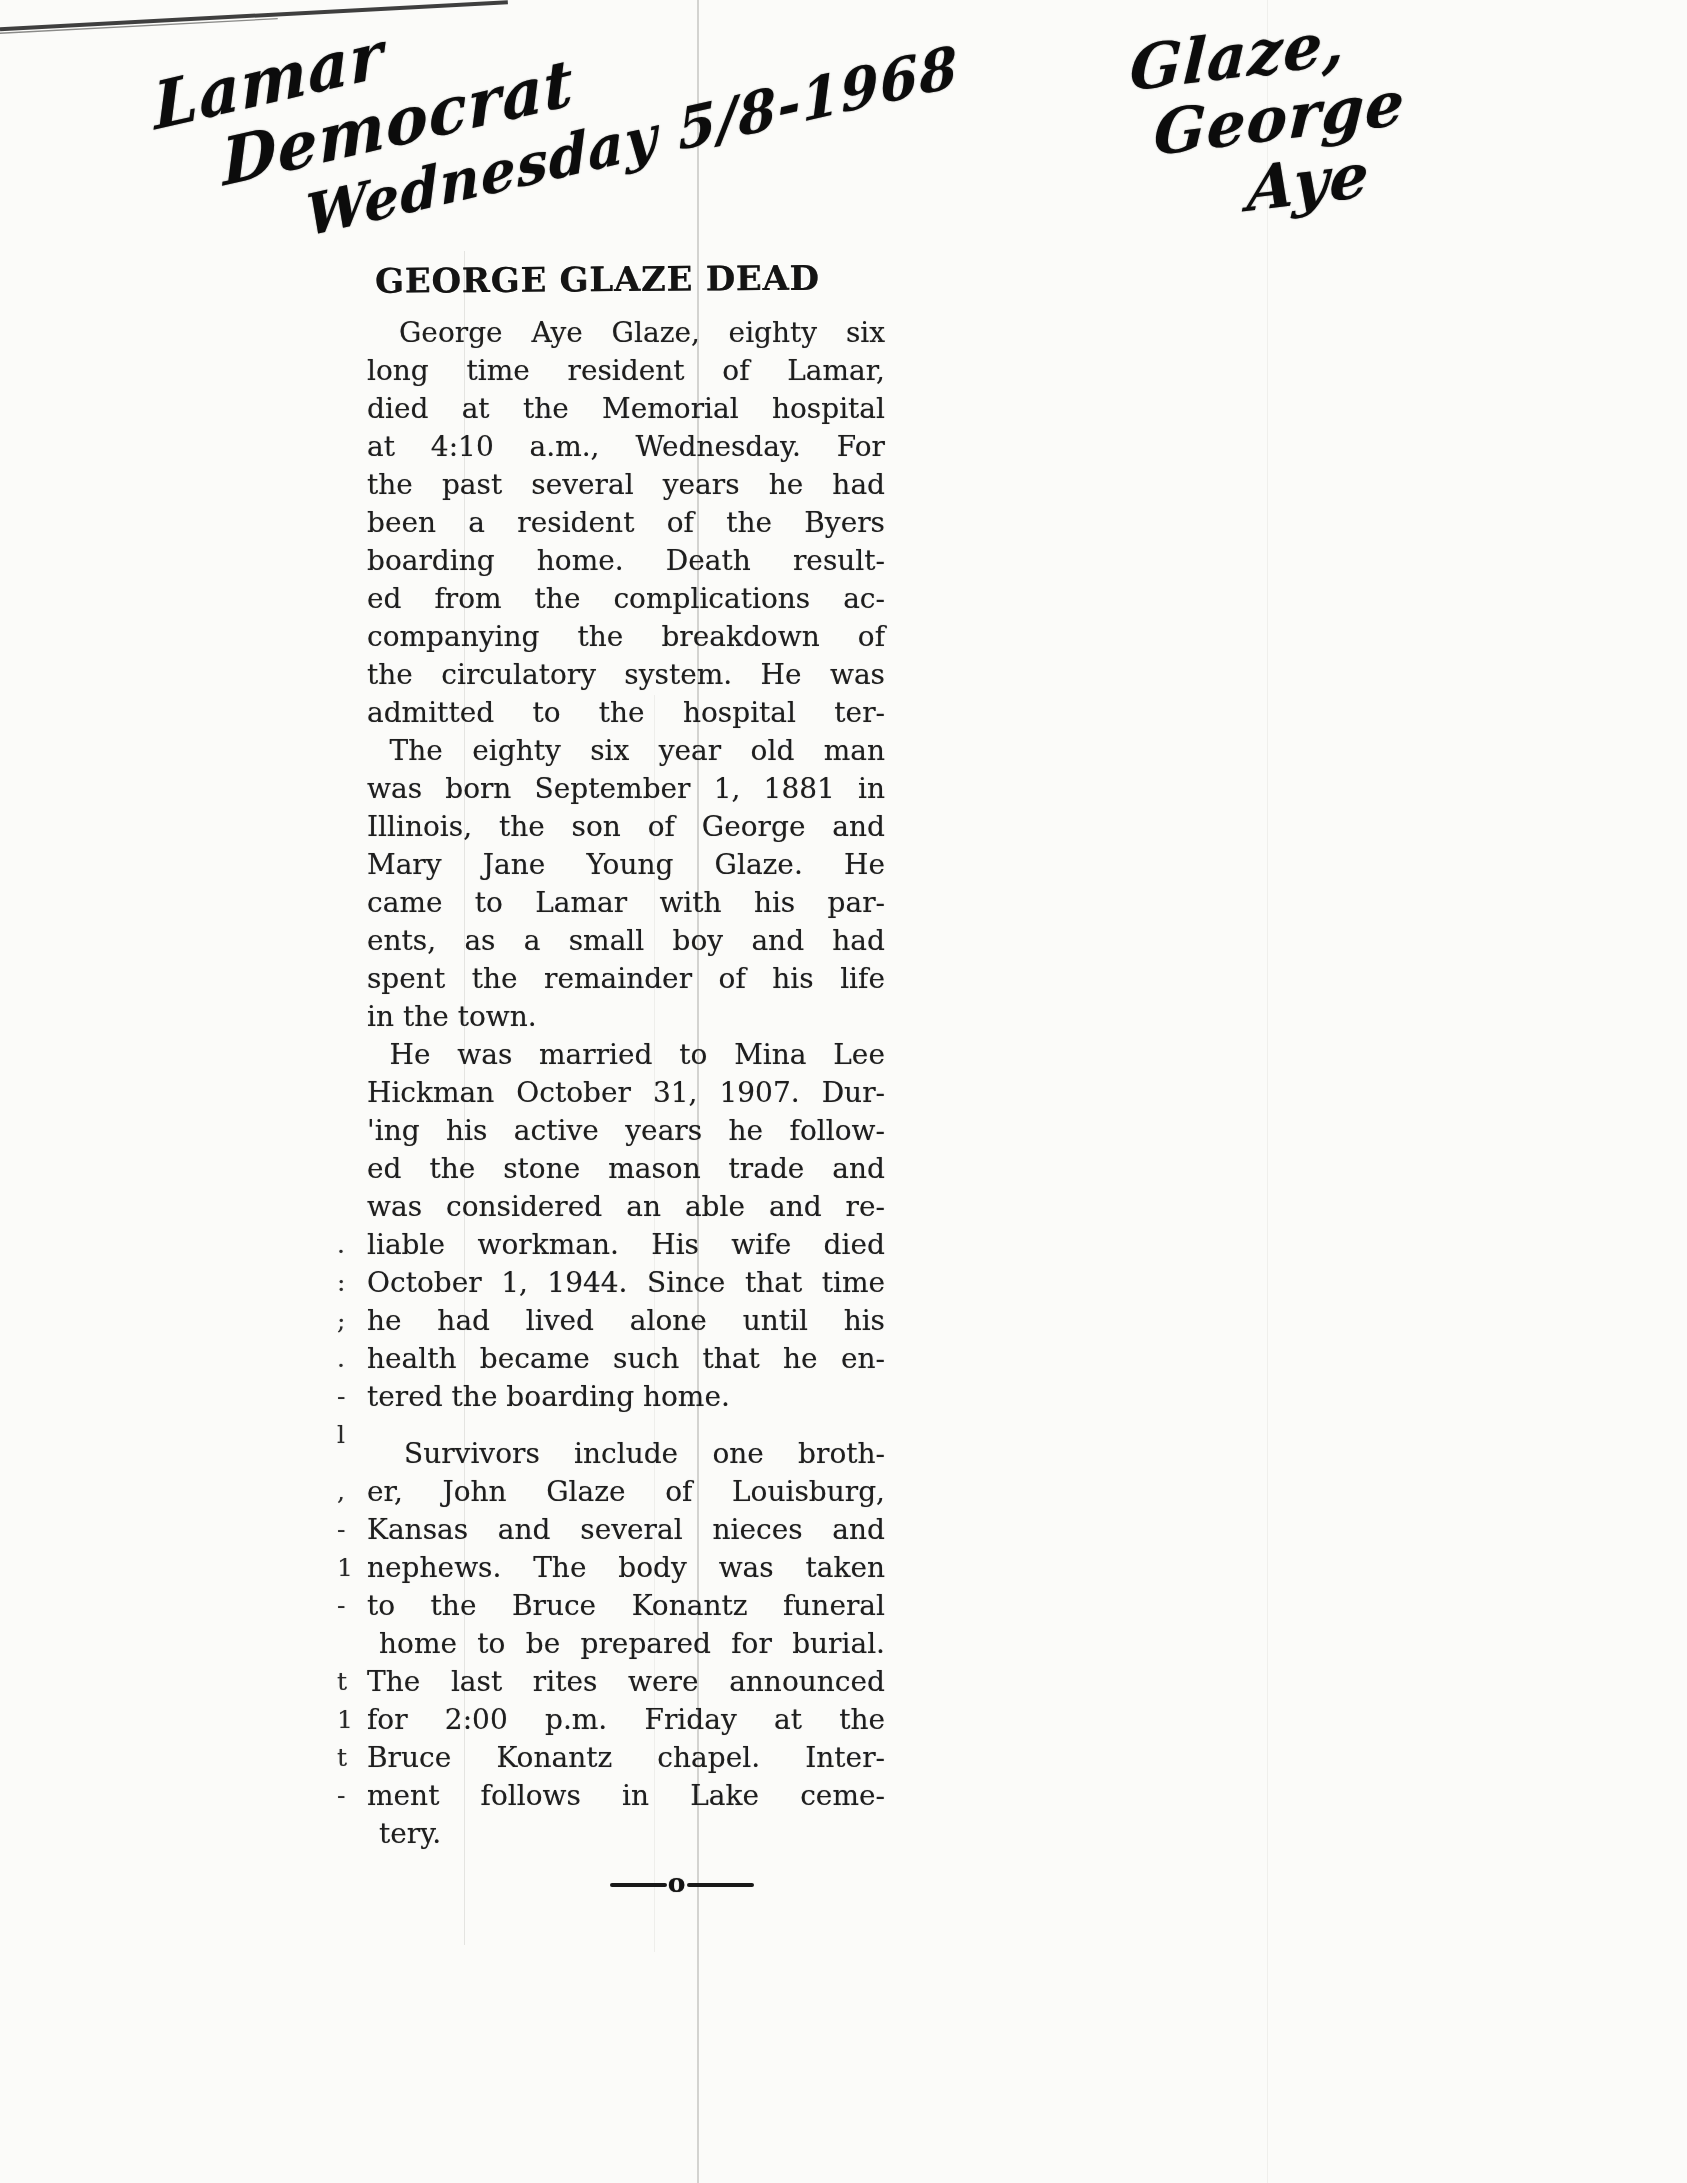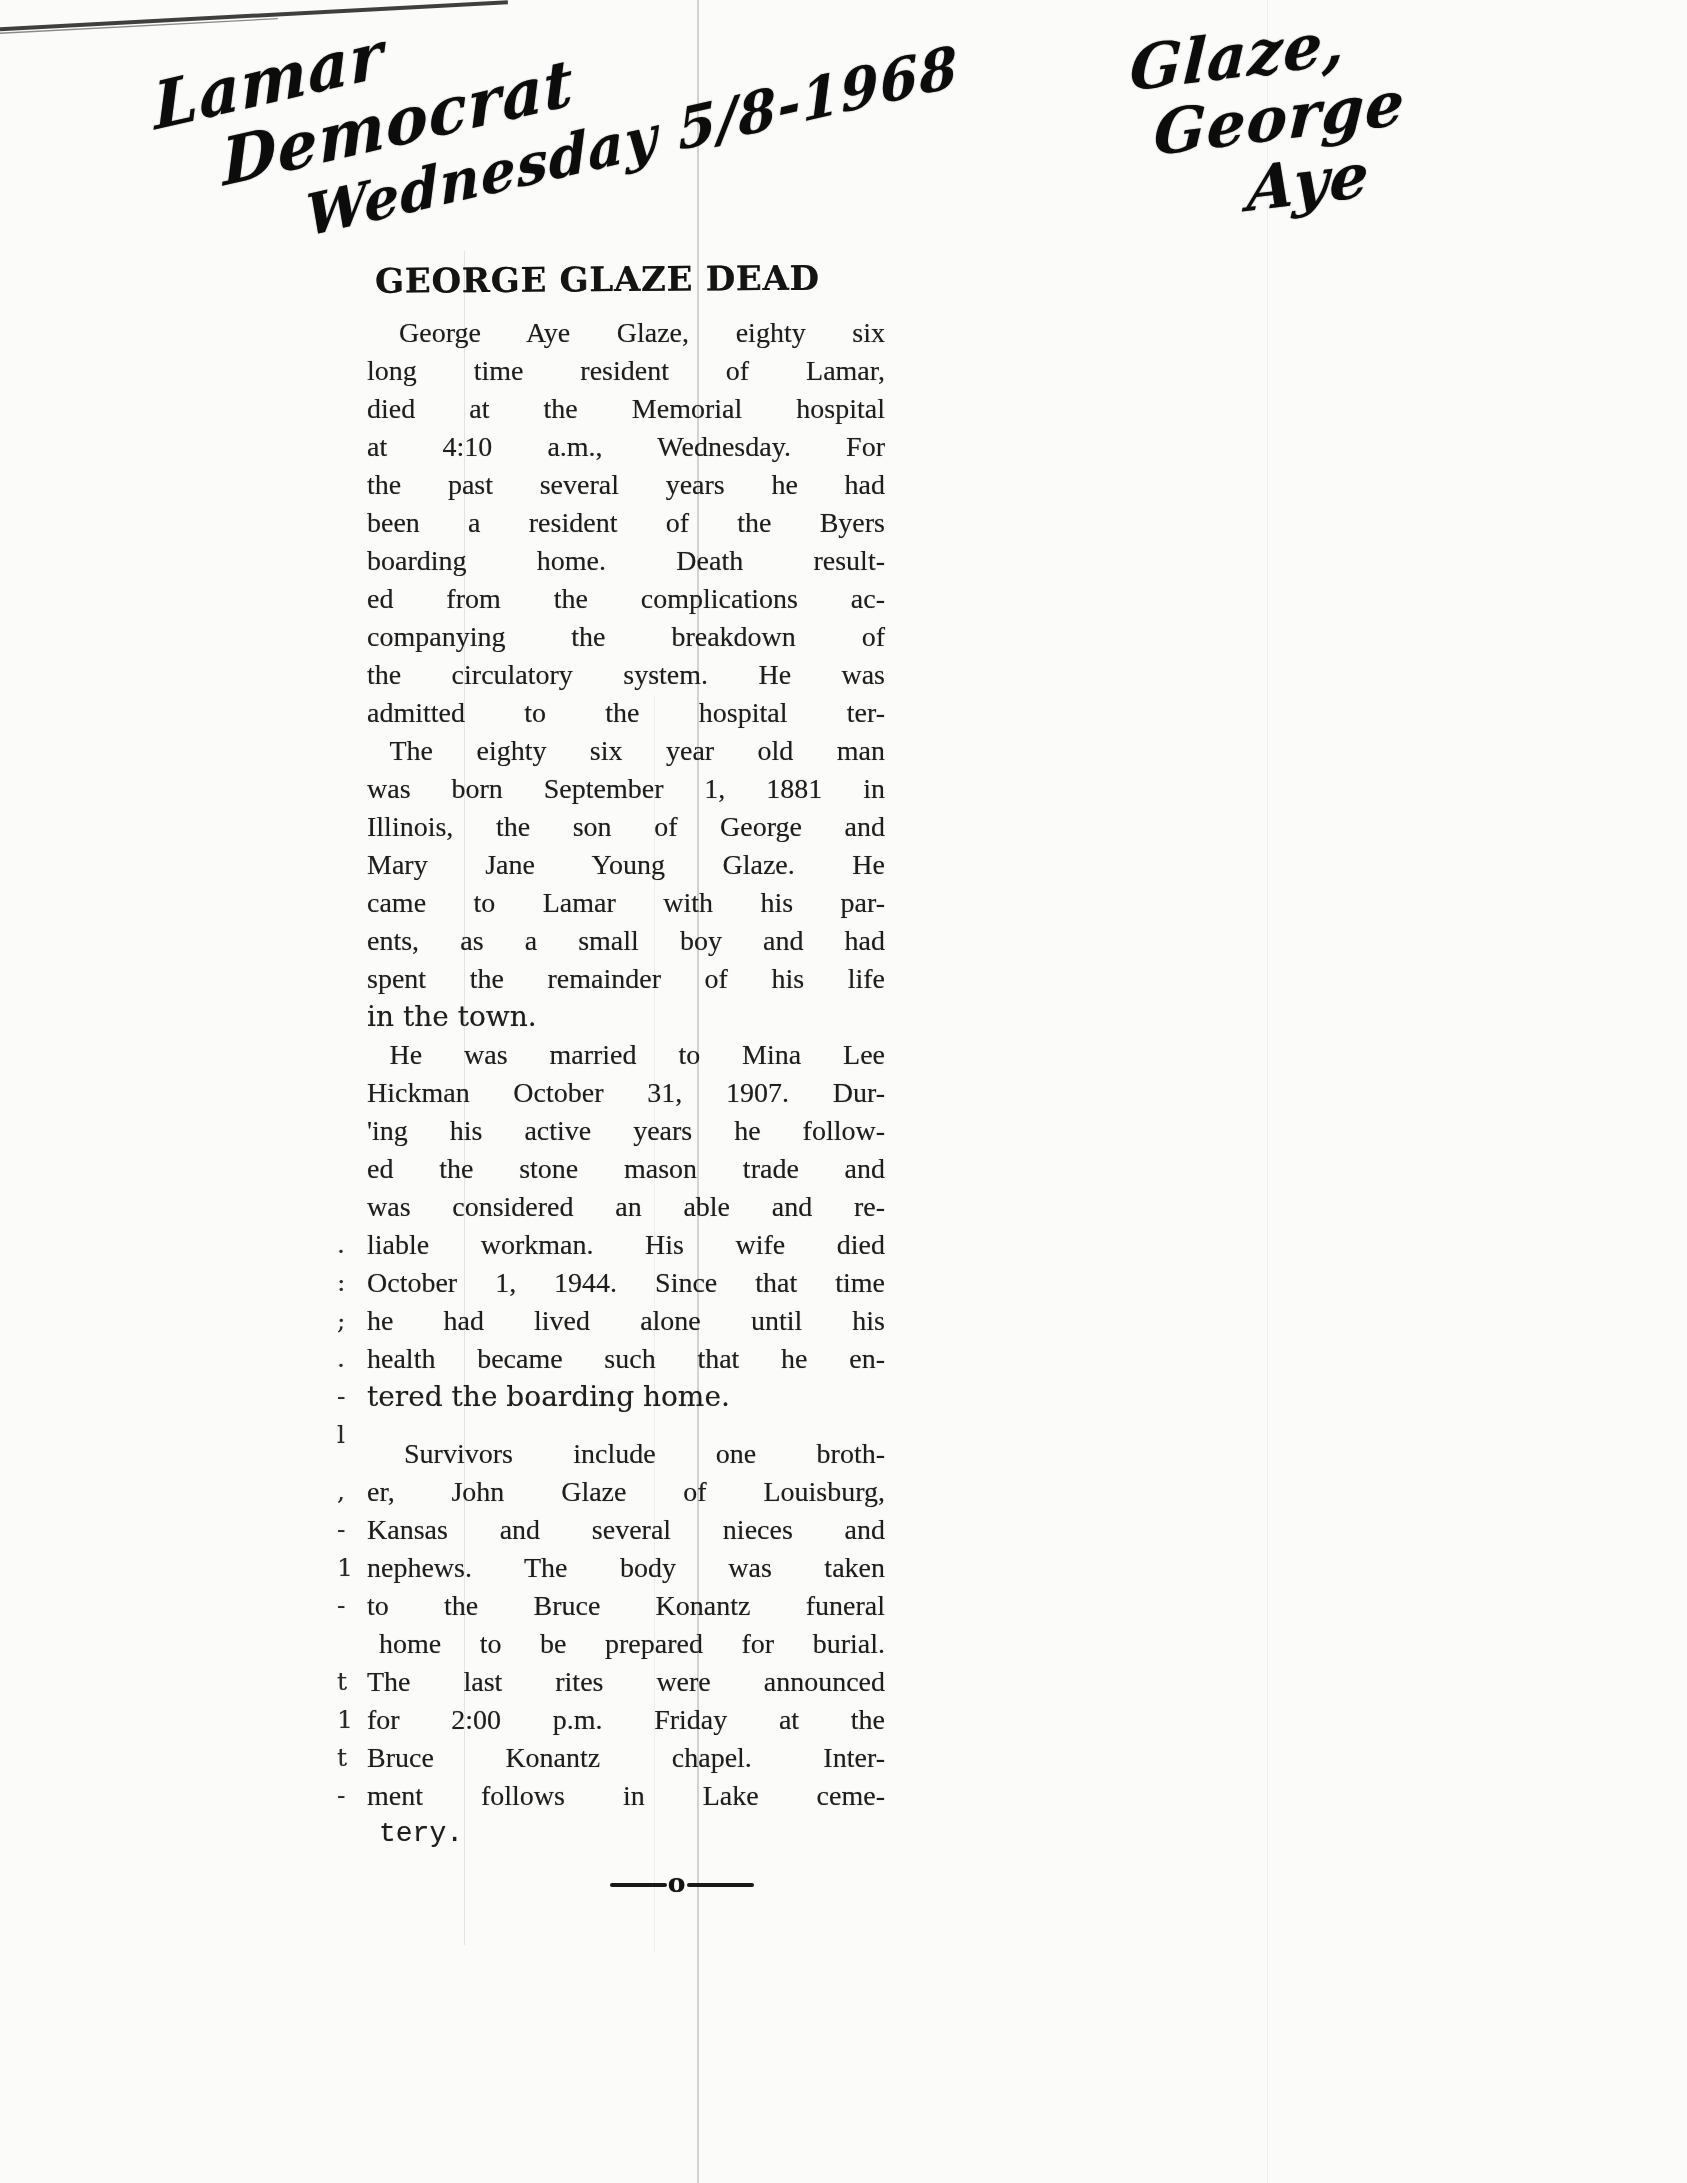--- a/index.html
+++ b/index.html
@@ -41,21 +41,21 @@
     margin:0 0 14.6px 38px; white-space:nowrap;
     text-shadow:0.3px 0 0.3px rgba(10,10,10,.55);
     transform:rotate(-0.4deg);
   }
   .article-line {
     display:flex; line-height:38px; font-size:28px;
     text-shadow:0 0 0.8px rgba(25,25,25,.45);
   }
   .gutter { flex:0 0 30px; width:30px; font-size:25px; color:#2a2a2a; }
   .line-text { flex:1; text-align:justify; text-align-last:left; text-justify:inter-word; }
-  .article-line.just .line-text { text-align-last:justify;font-family:Liberation Serif, serif; }
+  .article-line.just .line-text { text-align-last:justify; }
 
   .end-divider { display:flex; align-items:center; width:144px;
                  margin:17px 0 0 273px; }
   .end-divider .rule { height:4.6px; background:#191919; border-radius:2px; }
   .rule-l { width:58px; }
   .rule-r { width:69px; }
   .end-divider .o-glyph {
     font-size:26.5px; font-weight:700; color:#131313; line-height:26.5px;
     margin:0 1.3px 4px 1.3px; text-shadow:0 0 1px rgba(0,0,0,.6);
   }
@@ -283,21 +283,21 @@
           <span class="line-text">Bruce Konantz chapel. Inter-</span>
         </div>
 
         <div class="article-line just">
           <span class="gutter">-</span>
           <span class="line-text">ment follows in Lake ceme-</span>
         </div>
 
         <div class="article-line">
           <span class="gutter"></span>
-          <span class="line-text" style="text-indent: 12px; font-family: Liberation Mono, monospace;">tery.</span>
+          <span class="line-text" style="text-indent: 12px;">tery.</span>
         </div>
       </div>
 
     <div class="end-divider">
       <span class="rule rule-l"></span>
       <span class="o-glyph">o</span>
       <span class="rule rule-r"></span>
     </div>
   </div>
 

